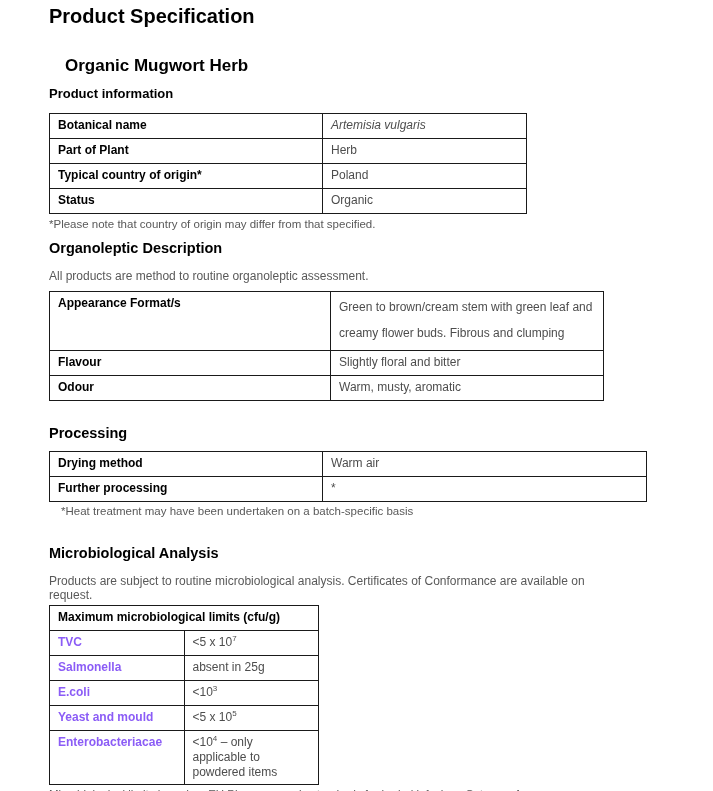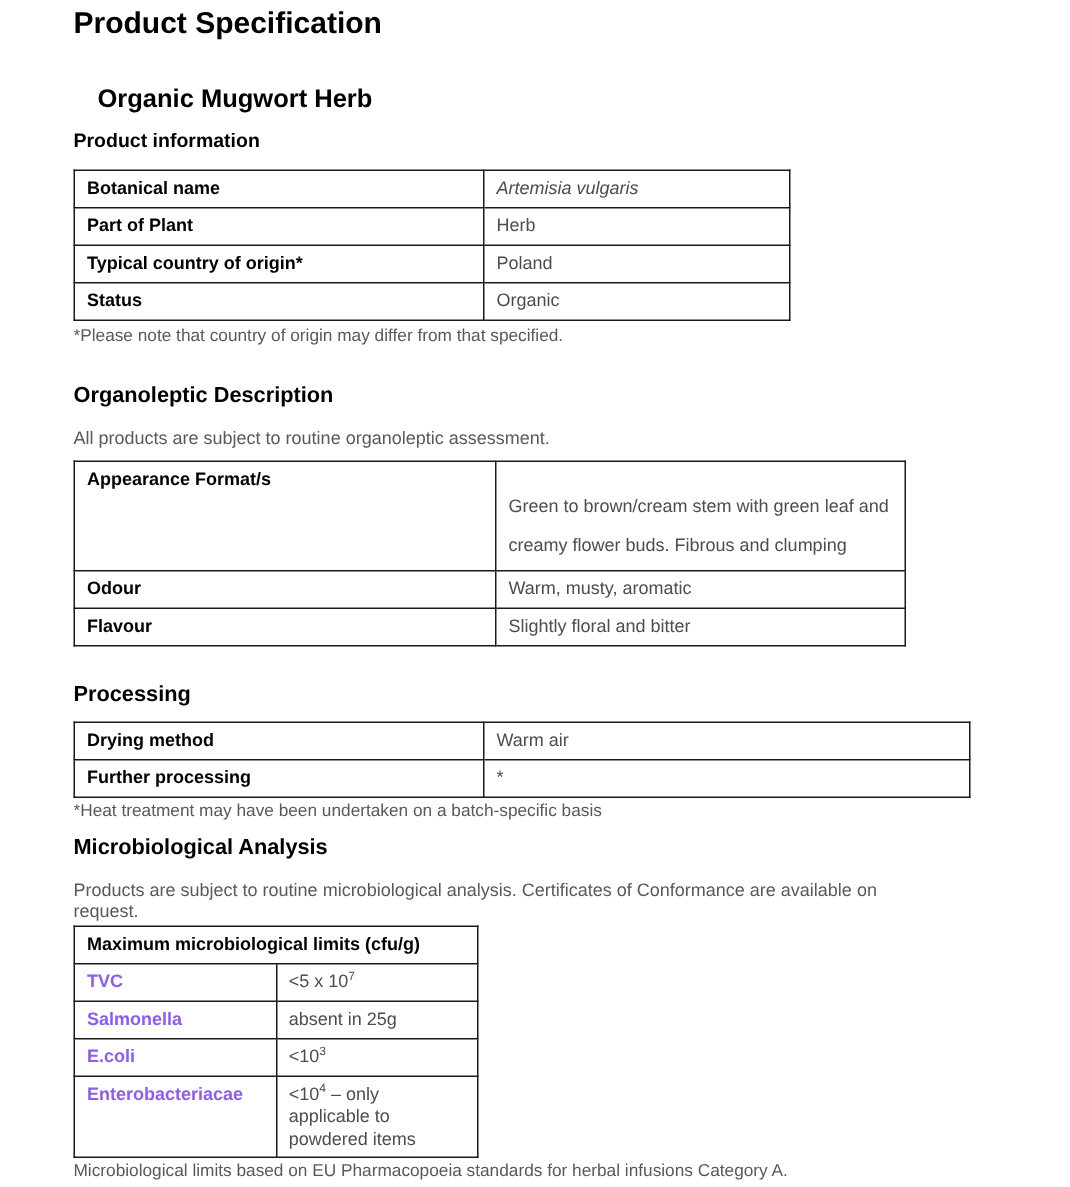--- a/index.html
+++ b/index.html
@@ -33,23 +33,23 @@
     line-height: 17px;
     font-weight: bold;
     color: #000000;
   }
   h2.section-heading {
     font-size: 14.5px;
     line-height: 18px;
     font-weight: bold;
     color: #000000;
   }
-  .section-heading.organoleptic { margin-top: 24px; }
+  .section-heading.organoleptic { margin-top: 8px; }
   .section-heading.processing   { margin-top: 23px; }
-  .section-heading.micro        { margin-top: 8px; }
+  .section-heading.micro        { margin-top: 26px; }
 
   p.intro {
     margin-top: 12px;
     font-size: 12px;
     line-height: 14.5px;
     color: #595959;
   }
   p.intro.micro-intro { max-width: 565px; }
 
   table.spec-table {
@@ -71,21 +71,21 @@
   .italic { font-style: italic; }
 
   table.main-table { width: 478px; margin-top: 11px; }
   table.main-table td.label-cell { width: 273px; }
   table.main-table tr { height: 25px; }
 
   table.organo-table { width: 555px; margin-top: 7px; }
   table.organo-table td.label-cell { width: 281px; }
   table.organo-table tr { height: 25px; }
   table.organo-table tr.tall-row { height: 50px; }
-  table.organo-table tr.tall-row td.value-cell { line-height: 26px; padding-top: 16px; }
+  table.organo-table tr.tall-row td.value-cell { line-height: 26px; padding-top: 2px; }
 
   table.processing-table { width: 598px; margin-top: 9px; }
   table.processing-table td.label-cell { width: 273px; }
   table.processing-table tr { height: 25px; }
 
   table.micro-table { width: 270px; margin-top: 2px; }
   table.micro-table th.span-header {
     font-weight: bold;
     color: #000000;
     font-size: 12px;
@@ -96,21 +96,21 @@
   table.micro-table tr.tall-row { height: 38px; }
   table.micro-table td.value-cell { line-height: 15px; }
   sup { font-size: 8px; vertical-align: super; line-height: 0; }
 
   p.footnote {
     font-size: 11.5px;
     line-height: 14px;
     color: #595959;
   }
   .footnote.origin-note { margin-top: 3px; }
-  .footnote.heat-note   { margin-top: 2px; }
+  .footnote.heat-note   { margin-top: 2px; margin-left: 12px; }
   .footnote.micro-note  { margin-top: 2px; }
 </style>
 </head>
 <body>
 
 <div class="page">
 
   <h1 class="doc-title">Product Specification</h1>
 
   <h2 class="product-heading">Organic Mugwort Herb</h2>
@@ -135,36 +135,36 @@
         <td class="label-cell">Status</td>
         <td class="value-cell">Organic</td>
       </tr>
     </tbody>
   </table>
 
   <p class="footnote origin-note">*Please note that country of origin may differ from that specified.</p>
 
   <h2 class="section-heading organoleptic">Organoleptic Description</h2>
 
-  <p class="intro">All products are subject to routine organoleptic assessment.</p>
+  <p class="intro">All products are method to routine organoleptic assessment.</p>
 
   <table class="spec-table organo-table">
     <tbody>
       <tr class="tall-row">
         <td class="label-cell">Appearance Format/s</td>
         <td class="value-cell">Green to brown/cream stem with green leaf and creamy flower buds. Fibrous and clumping</td>
       </tr>
       <tr>
+        <td class="label-cell">Flavour</td>
+        <td class="value-cell">Slightly floral and bitter</td>
+      </tr>
+      <tr>
         <td class="label-cell">Odour</td>
         <td class="value-cell">Warm, musty, aromatic</td>
       </tr>
-      <tr>
-        <td class="label-cell">Flavour</td>
-        <td class="value-cell">Slightly floral and bitter</td>
-      </tr>
     </tbody>
   </table>
 
   <h2 class="section-heading processing">Processing</h2>
 
   <table class="spec-table processing-table">
     <tbody>
       <tr>
         <td class="label-cell">Drying method</td>
         <td class="value-cell">Warm air</td>
@@ -191,20 +191,24 @@
         <td class="organism-cell">TVC</td>
         <td class="value-cell"><span>&lt;5 x 10</span><sup>7</sup><span></span></td>
       </tr>
       <tr>
         <td class="organism-cell">Salmonella</td>
         <td class="value-cell"><span>absent in 25g</span><sup></sup><span></span></td>
       </tr>
       <tr>
         <td class="organism-cell">E.coli</td>
         <td class="value-cell"><span>&lt;10</span><sup>3</sup><span></span></td>
+      </tr>
+      <tr>
+        <td class="organism-cell">Yeast and mould</td>
+        <td class="value-cell"><span>&lt;5 x 10</span><sup>5</sup><span></span></td>
       </tr>
       <tr class="tall-row">
         <td class="organism-cell">Enterobacteriacae</td>
         <td class="value-cell"><span>&lt;10</span><sup>4</sup><span> – only applicable to powdered items</span></td>
       </tr>
     </tbody>
   </table>
 
   <p class="footnote micro-note">Microbiological limits based on EU Pharmacopoeia standards for herbal infusions Category A.</p>
 

